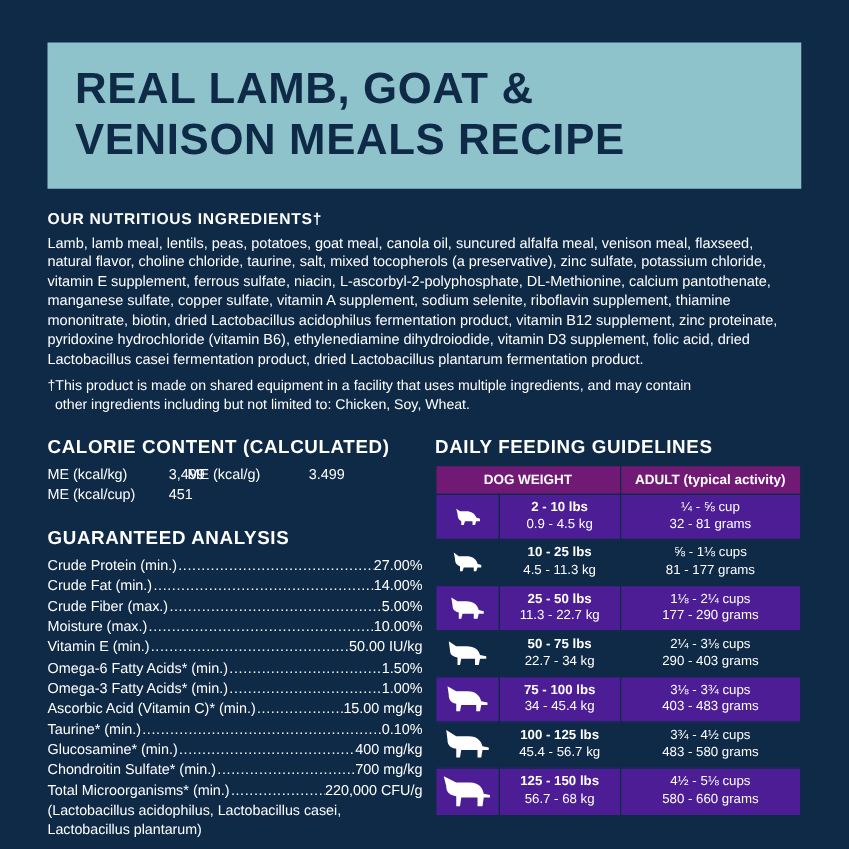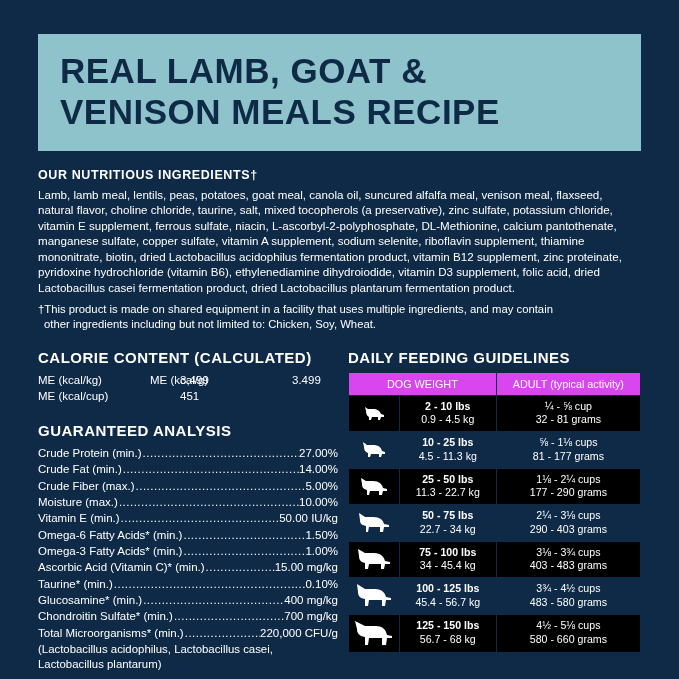--- a/index.html
+++ b/index.html
@@ -86,21 +86,20 @@
     grid-template-columns: 112px 1fr;
     font-size: 11.5px;
     line-height: 1.45;
     margin-bottom: 2px;
   }
   .calorie-cell {
     white-space: nowrap;
   }
   .calorie-pair {
     display: flex;
-    gap: 45px;
   }
   .calorie-pair .lbl { min-width: 97px; }
   
   .ga-heading {
     margin-top: 17px;
   }
   .ga-list {
     font-size: 11.5px;
     line-height: 1.42;
   }
@@ -123,37 +122,37 @@
     line-height: 1.36;
     margin-top: 1px;
   }
   
   .feed-table {
     width: 100%;
     border-collapse: collapse;
     font-size: 10.6px;
   }
   .feed-table th {
-    background: #d946ef;
+    background: #701a75;
     color: #ffffff;
     font-size: 10.8px;
-    font-weight: normal;
+    font-weight: bold;
     padding: 5px 2px;
     border: 1px solid #0f2a47;
     text-align: center;
   }
   .feed-table td {
     border: 1px solid #0f2a47;
     text-align: center;
     padding: 4px 2px;
     vertical-align: middle;
     line-height: 1.3;
   }
   .feed-table tr.shade td {
-    background: #000000;
+    background: #4c1d95;
   }
   .cell-icon {
     width: 46px;
   }
   .cell-weight {
     width: 98px;
     font-weight: bold;
   }
   .cell-weight .kg {
     font-weight: normal;

